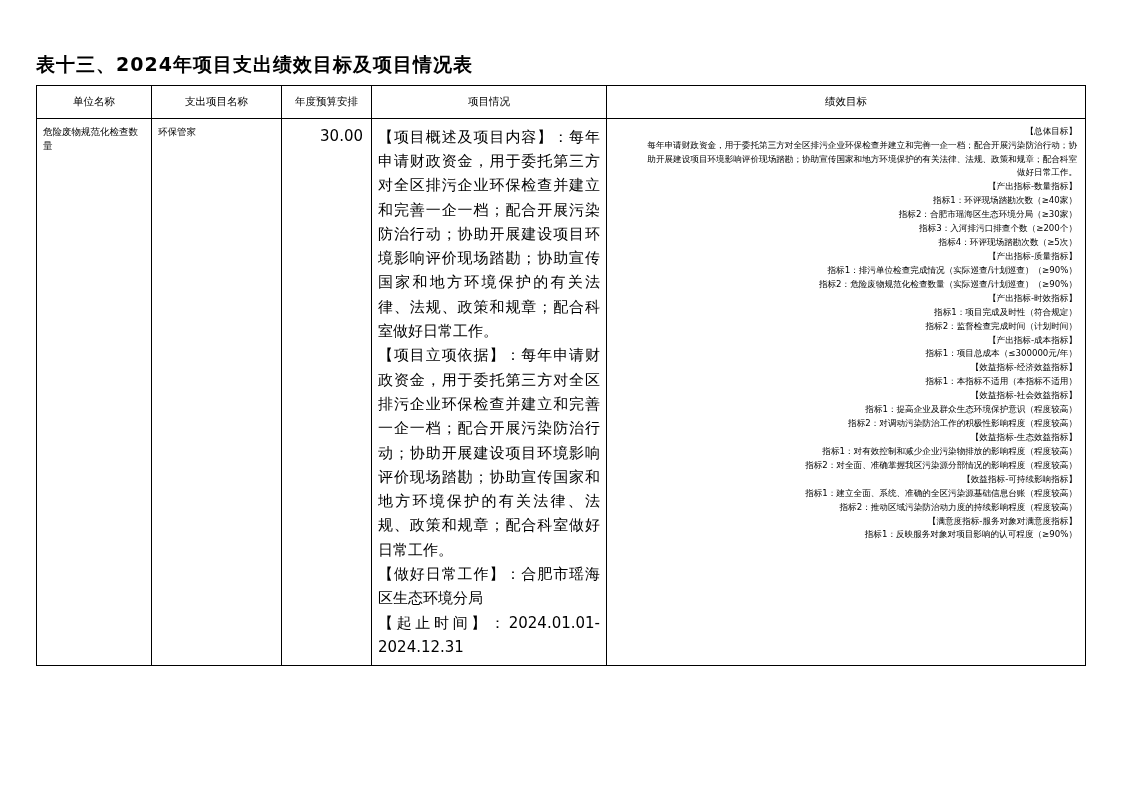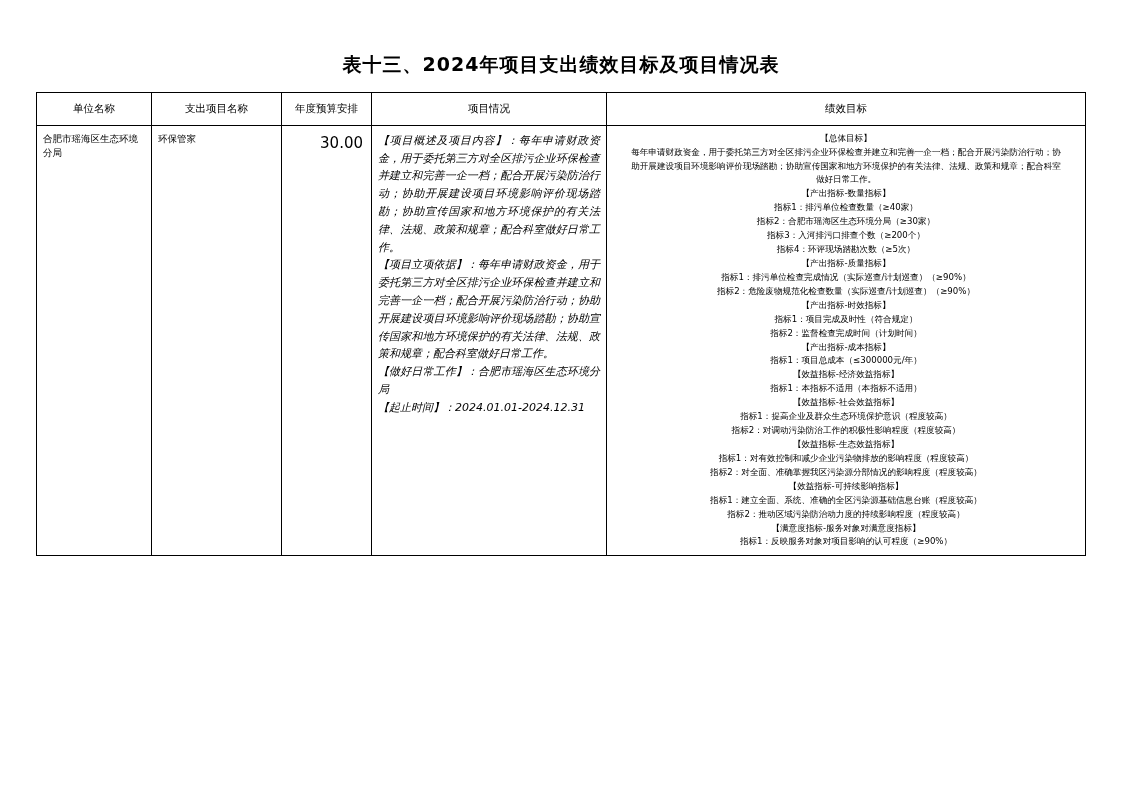--- a/index.html
+++ b/index.html
@@ -16,26 +16,25 @@
     overflow: hidden;
   }
   .page {
     position: relative;
     width: 1122px;
     height: 793px;
     box-sizing: border-box;
     padding: 0 36px;
   }
   .doc-title {
-    text-align: center;
     font-size: 19px;
     font-weight: bold;
     letter-spacing: 1px;
     margin-top: 52px;
-    margin-bottom: 15px;
+    margin-bottom: 8px;
     line-height: 1.3;
   }
   .meta-row {
     display: flex;
     justify-content: space-between;
     align-items: flex-end;
     font-size: 9px;
     margin-top: 20px;
     margin-bottom: 4px;
     padding: 0 2px;
@@ -79,33 +78,32 @@
     margin-top: 24px;
   }
   td.budget-cell {
     font-size: 15px;
     line-height: 1.5;
     padding: 6px 8px;
     vertical-align: middle;
     text-align: right;
   }
   td.situation-cell {
-    font-size: 11px;
+    font-size: 15px;
     line-height: 1.62;
     padding: 6px 6px;
     vertical-align: middle;
     text-align: justify;
-    font-style: italic;
   }
   td.goal-cell {
     font-size: 8.6px;
     line-height: 1.62;
     padding: 6px 8px;
     vertical-align: top;
-    text-align: center;
+    text-align: right;
   }
   .body-row { height: 390px; }
   .para { margin: 0; }
   .goal-line { margin: 0; white-space: nowrap; }
 </style>
 </head>
 <body>
 
 <div class="page">
 
@@ -124,36 +122,36 @@
       <tr>
         <th>单位名称</th>
         <th>支出项目名称</th>
         <th>年度预算安排</th>
         <th>项目情况</th>
         <th>绩效目标</th>
       </tr>
     </thead>
     <tbody>
       <tr class="body-row">
-        <td class="unit-cell">合肥市瑶海区生态环境分局</td>
+        <td class="unit-cell">危险废物规范化检查数量</td>
         <td class="proj-cell">环保管家</td>
         <td class="budget-cell">30.00</td>
         <td class="situation-cell">
           <p class="para">【项目概述及项目内容】：每年申请财政资金，用于委托第三方对全区排污企业环保检查并建立和完善一企一档；配合开展污染防治行动；协助开展建设项目环境影响评价现场踏勘；协助宣传国家和地方环境保护的有关法律、法规、政策和规章；配合科室做好日常工作。</p>
           <p class="para">【项目立项依据】：每年申请财政资金，用于委托第三方对全区排污企业环保检查并建立和完善一企一档；配合开展污染防治行动；协助开展建设项目环境影响评价现场踏勘；协助宣传国家和地方环境保护的有关法律、法规、政策和规章；配合科室做好日常工作。</p>
           <p class="para">【做好日常工作】：合肥市瑶海区生态环境分局</p>
           <p class="para">【起止时间】：2024.01.01-2024.12.31</p>
         </td>
         <td class="goal-cell">
           <div class="goal-line">【总体目标】</div>
           <div class="goal-line">每年申请财政资金，用于委托第三方对全区排污企业环保检查并建立和完善一企一档；配合开展污染防治行动；协</div>
           <div class="goal-line">助开展建设项目环境影响评价现场踏勘；协助宣传国家和地方环境保护的有关法律、法规、政策和规章；配合科室</div>
           <div class="goal-line">做好日常工作。</div>
           <div class="goal-line">【产出指标-数量指标】</div>
-          <div class="goal-line">指标1：排污单位检查数量（≥40家）</div>
+          <div class="goal-line">指标1：环评现场踏勘次数（≥40家）</div>
           <div class="goal-line">指标2：合肥市瑶海区生态环境分局（≥30家）</div>
           <div class="goal-line">指标3：入河排污口排查个数（≥200个）</div>
           <div class="goal-line">指标4：环评现场踏勘次数（≥5次）</div>
           <div class="goal-line">【产出指标-质量指标】</div>
           <div class="goal-line">指标1：排污单位检查完成情况（实际巡查/计划巡查）（≥90%）</div>
           <div class="goal-line">指标2：危险废物规范化检查数量（实际巡查/计划巡查）（≥90%）</div>
           <div class="goal-line">【产出指标-时效指标】</div>
           <div class="goal-line">指标1：项目完成及时性（符合规定）</div>
           <div class="goal-line">指标2：监督检查完成时间（计划时间）</div>
           <div class="goal-line">【产出指标-成本指标】</div>

